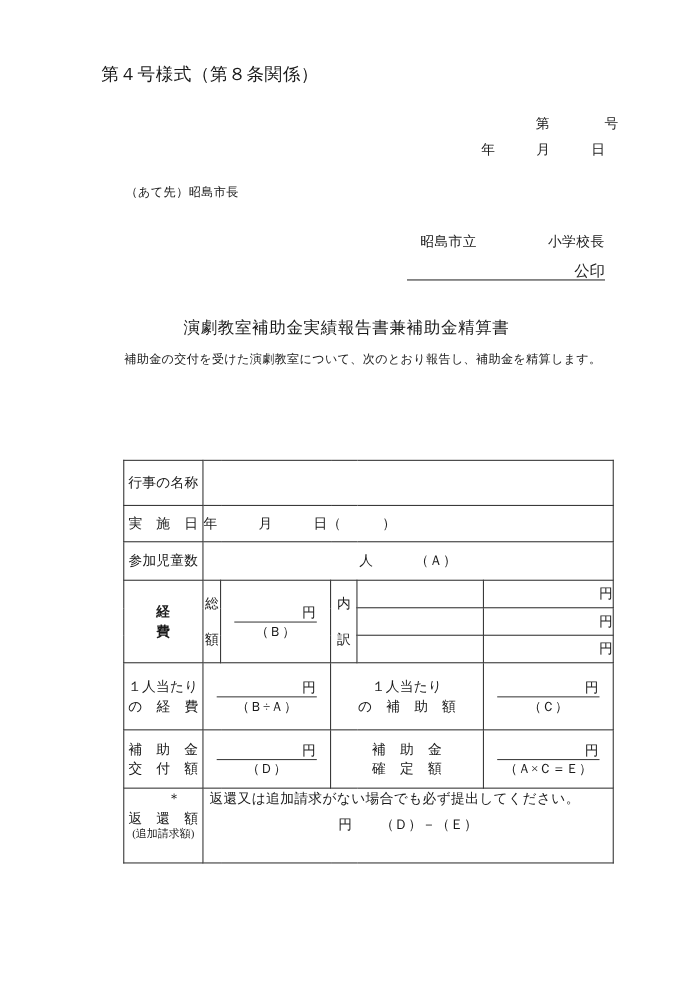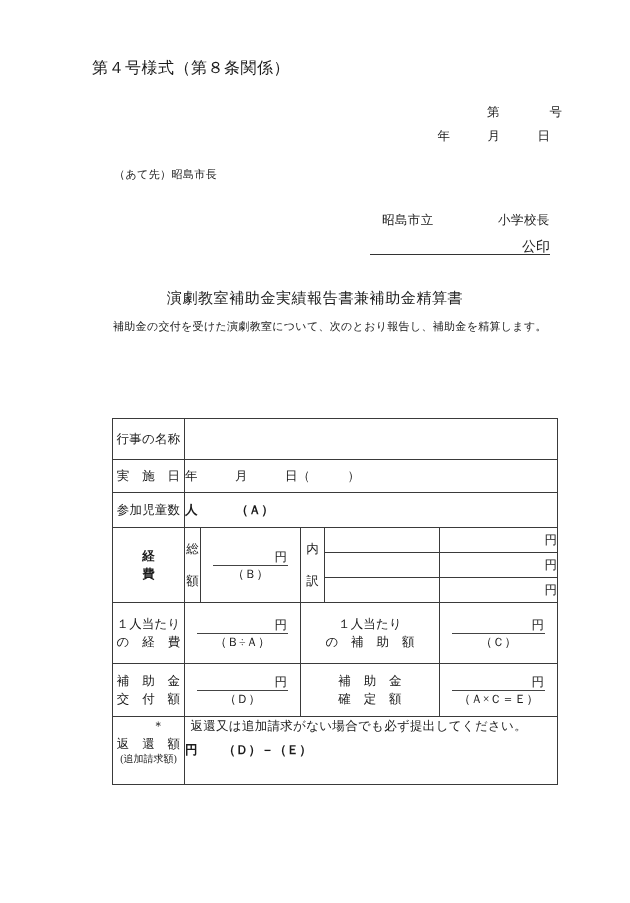--- a/index.html
+++ b/index.html
@@ -154,23 +154,23 @@
     padding-right: 1px;
   }
   .amount-cap {
     text-align: center;
     font-size: 12px;
     line-height: 1.3;
     padding-top: 1px;
     letter-spacing: 0.2px;
   }
   .center-text {
+    text-align: center;
     white-space: pre;
     letter-spacing: 0.2px;
-    font-weight: bold;
   }
   .left-indent { padding-left: 62px; white-space: pre; }
   .right-yen {
     text-align: right;
     padding-right: 10px;
   }
   .note {
     position: absolute;
     left: 112px;
     top: 718px;

